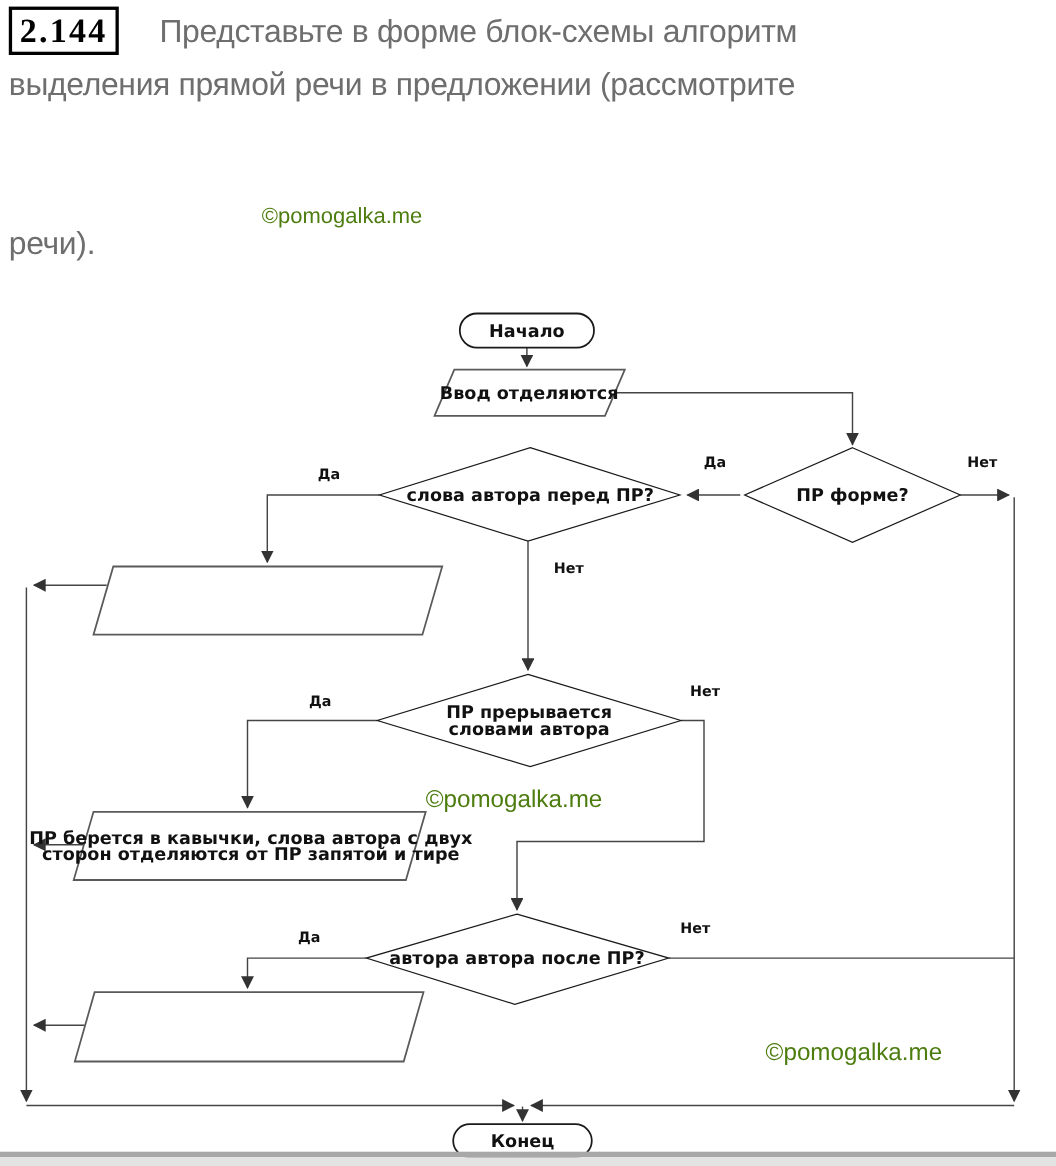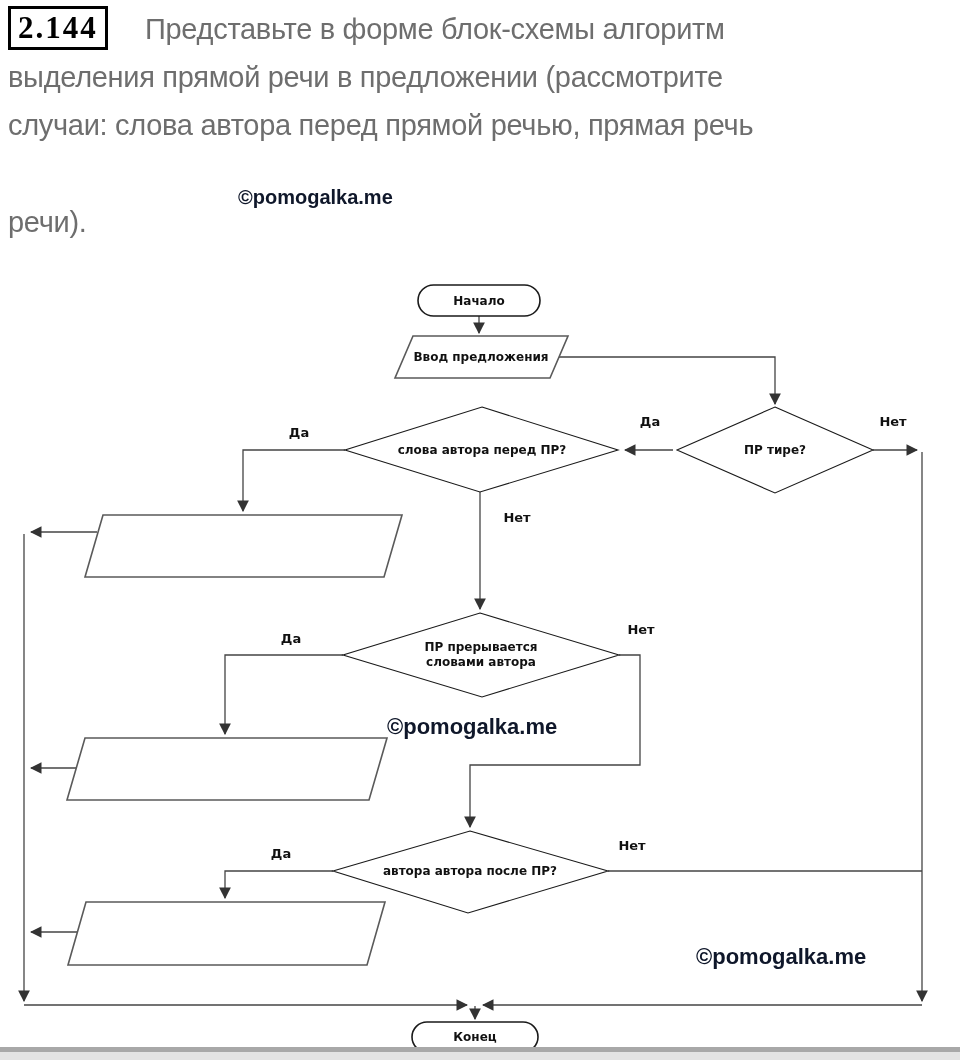--- a/index.html
+++ b/index.html
@@ -8,43 +8,42 @@
 
   
   .task-number{position:absolute;left:8px;top:6px;border:3px solid #000;padding:0 7px;
         font-family:"Liberation Serif",serif;font-weight:bold;font-size:31px;line-height:38px;
         letter-spacing:2px;color:#000;background:#fff;}
   .h-line{position:absolute;left:8px;white-space:nowrap;font-size:29px;line-height:34px;
         color:#6e6e6e;letter-spacing:-0.3px;}
   .h-line.first{left:145px;}
 
   
-  .wm{position:absolute;font-weight:bold;color:#0f172a;white-space:nowrap;}
+  .wm{position:absolute;font-weight:normal;color:#4d7c0f;white-space:nowrap;}
   .wm.top{left:238px;top:186px;font-size:20px;}
   .wm.mid{left:387px;top:714px;font-size:22px;}
   .wm.bot{left:696px;top:944px;font-size:22px;}
 
   
   svg#fc{position:absolute;left:0;top:0;}
   .lbl{position:absolute;transform:translate(-50%,-50%);text-align:center;
-        font-family:"DejaVu Sans",sans-serif;font-size:12px;font-weight:bold;color:#111;
+        font-family:"DejaVu Sans",sans-serif;font-size:16px;font-weight:bold;color:#111;
         white-space:pre-line;line-height:15px;}
   .yn{position:absolute;transform:translate(-50%,-50%);
         font-family:"DejaVu Sans",sans-serif;font-size:13px;font-weight:bold;color:#111;
         white-space:nowrap;}
 </style>
 </head>
 <body>
 
 <div id="page">
 
   <div class="task-number">2.144</div>
   <div class="h-line" style="top:60px">выделения прямой речи в предложении (рассмотрите</div>
   <div class="h-line first" style="top:12px">Представьте в форме блок-схемы алгоритм</div>
-  <div class="h-line" style="top:108px">случаи: слова автора перед прямой речью, прямая речь</div>
   <div class="h-line" style="top:205px">речи).</div>
 
   <div class="wm top">©pomogalka.me</div>
   <div class="wm mid">©pomogalka.me</div>
   <div class="wm bot">©pomogalka.me</div>
 
   <svg id="fc" width="960" height="1060" viewBox="0 0 960 1060">
     <defs>
       <marker id="arr" viewBox="0 0 10 10" refX="9" refY="5" markerWidth="9" markerHeight="9" orient="auto-start-reverse">
         <path d="M0,0 L10,5 L0,10 z" fill="#333"></path>
@@ -81,26 +80,28 @@
     <polygon points="85,738 387,738 369,800 67,800" fill="#fff" stroke="#5a5a5a" stroke-width="1.6"></polygon>
     <polygon points="470,831 608,871 468,913 333,871" fill="#fff" stroke="#1a1a1a" stroke-width="1.1"></polygon>
     <polygon points="86,902 385,902 367,965 68,965" fill="#fff" stroke="#5a5a5a" stroke-width="1.6"></polygon>
     <rect x="412" y="1022" width="126" height="30" rx="15" fill="#fff" stroke="#1a1a1a" stroke-width="1.6"></rect>
 
     <rect x="0" y="1047" width="960" height="5" fill="#a8a8a8"></rect>
     <rect x="0" y="1052" width="960" height="8" fill="#e3e3e3"></rect>
   </svg>
 
   <div class="lbl" style="left:479px;top:301px">Начало</div>
-  <div class="lbl" style="left:481px;top:357px">Ввод предложения</div>
-  <div class="lbl" style="left:775px;top:450px">ПР тире?</div>
+  <div class="lbl" style="left:481px;top:357px">Ввод отделяются</div>
+  <div class="lbl" style="left:775px;top:450px">ПР форме?</div>
   <div class="lbl" style="left:482px;top:450px">слова автора перед ПР?</div>
   <div class="lbl" style="left:481px;top:655px">ПР прерывается
 словами автора</div>
   <div class="lbl" style="left:470px;top:871px">автора автора после ПР?</div>
+  <div class="lbl" style="left:228px;top:769px">ПР берется в кавычки, слова автора с двух
+сторон отделяются от ПР запятой и тире</div>
   <div class="lbl" style="left:475px;top:1037px">Конец</div>
 
   <div class="yn" style="left:650px;top:421px">Да</div>
   <div class="yn" style="left:893px;top:421px">Нет</div>
   <div class="yn" style="left:299px;top:432px">Да</div>
   <div class="yn" style="left:517px;top:517px">Нет</div>
   <div class="yn" style="left:291px;top:638px">Да</div>
   <div class="yn" style="left:641px;top:629px">Нет</div>
   <div class="yn" style="left:281px;top:853px">Да</div>
   <div class="yn" style="left:632px;top:845px">Нет</div>

